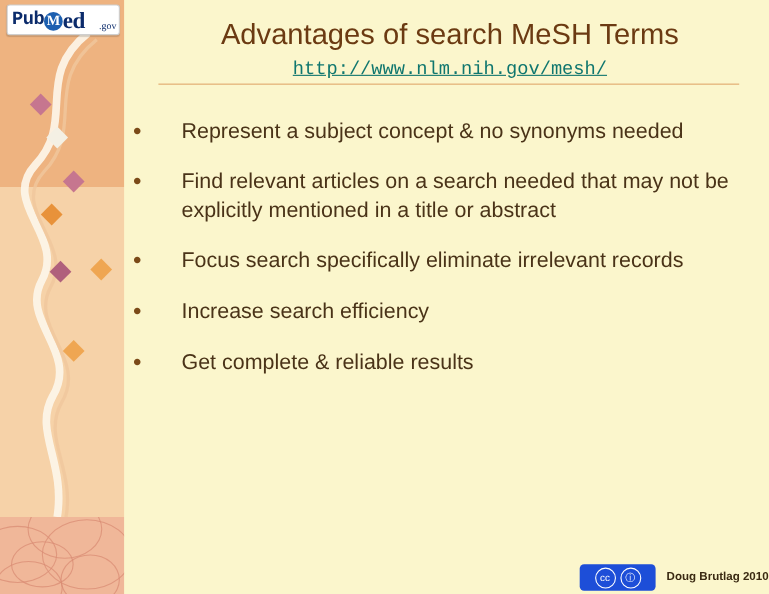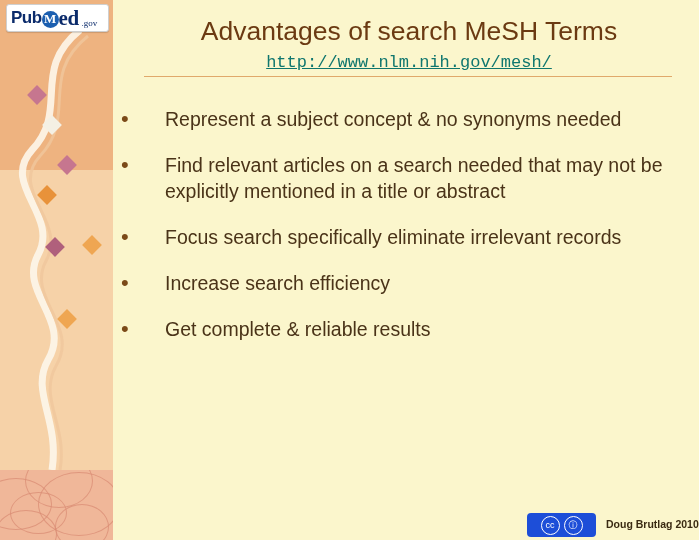--- a/index.html
+++ b/index.html
@@ -78,21 +78,21 @@
     left: 6px; top: 4px;
     width: 101px; height: 26px;
     background: #ffffff;
     border: 1px solid #cfcfcf;
     border-radius: 3px;
     display: flex;
     align-items: center;
     box-shadow: 0 1px 1px rgba(0,0,0,.15);
   }
   .logo-pub {
-    font-family: Liberation Sans, sans-serif;
+    font-family: Liberation Mono, monospace;
     font-weight: bold;
     font-size: 17px;
     color: #0b2b6b;
     margin-left: 4px;
     letter-spacing: -0.5px;
   }
   .logo-m {
     width: 17px; height: 17px;
     border-radius: 50%;
     background: #1c5fb0;
@@ -113,21 +113,21 @@
     font-size: 21px;
     color: #0b2b6b;
     letter-spacing: -0.5px;
   }
   .logo-gov {
     font-family: "Liberation Serif", serif;
     font-size: 9px;
     color: #0b2b6b;
     align-self: flex-end;
     margin-bottom: 3px;
-    margin-left: 3px;
+    margin-left: 13px;
   }
 
   
   .title {
     position: absolute;
     left: 135px;
     top: 16px;
     width: 548px;
     text-align: center;
     font-size: 26.5px;

